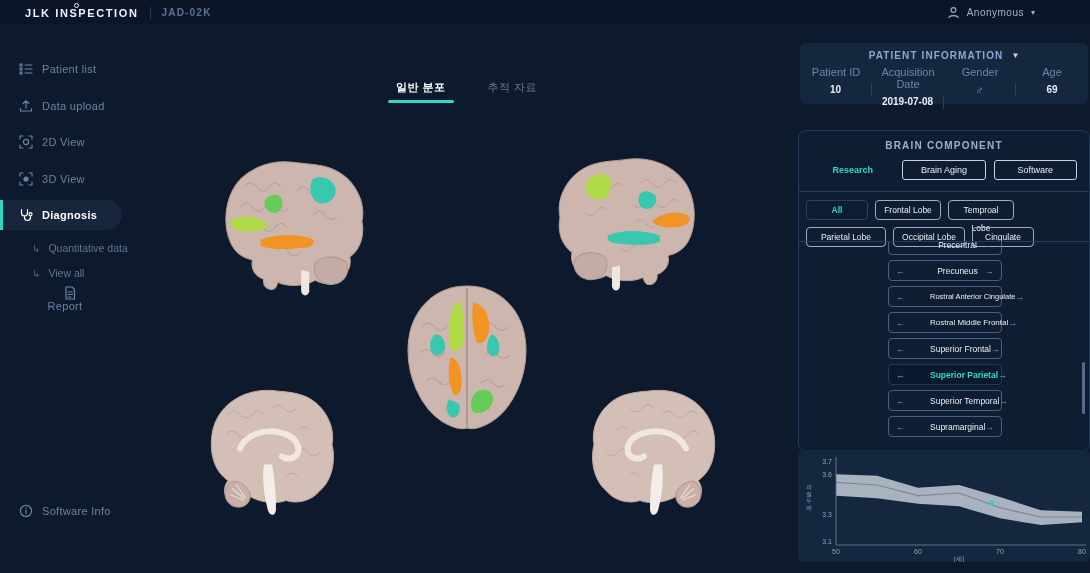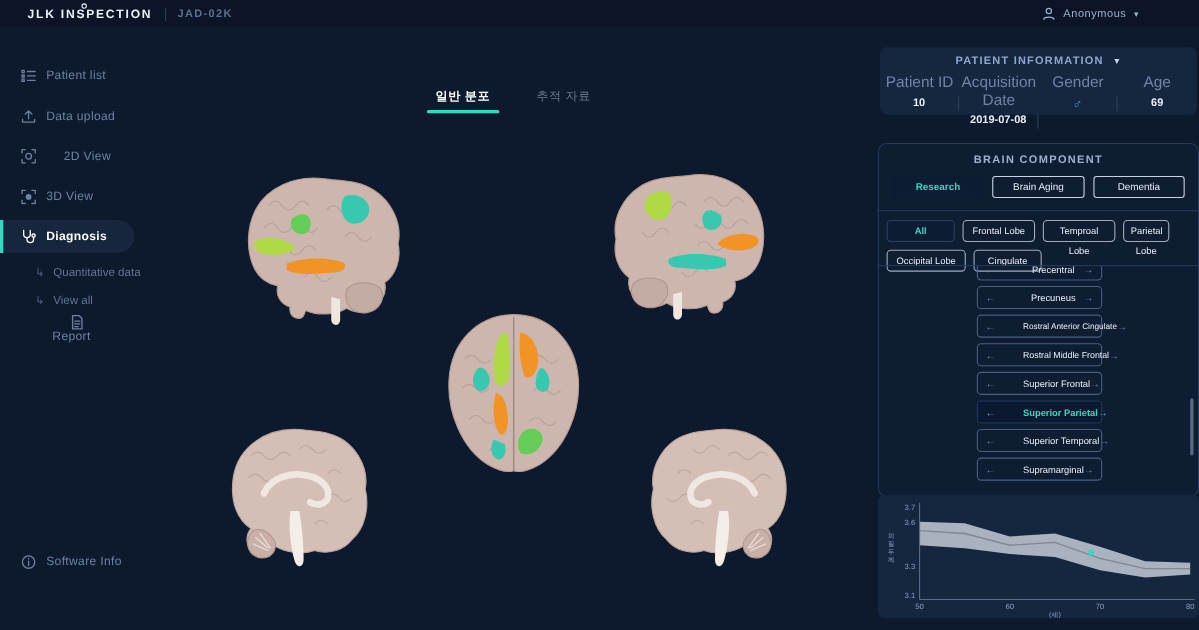--- a/index.html
+++ b/index.html
@@ -46,21 +46,21 @@
   .brain { position:absolute; }
   .mirror { transform:scaleX(-1); }
   
   .card { position:absolute; background:#15263F; border-radius:6px; }
   .patient-card { left:800px; top:43px; width:288px; height:61px; padding-top:7px; }
   .pi-title-row { display:flex; justify-content:center; align-items:center; gap:8px; }
   .pi-title { font-size:10px; letter-spacing:1.1px; color:#8FA6CF; font-weight:bold; }
   .pi-chev { font-size:8px; color:#C8D4E8; cursor:pointer; }
   .pi-grid { display:flex; margin-top:5px; }
   .pi-col { flex:1; text-align:center; }
-  .pi-label { font-size:14px; color:#7084A8; }
+  .pi-label { font-size:11px; color:#7084A8; }
   .pi-value { margin-top:5px; font-size:10px; font-weight:bold; color:#E8EEF7; height:14px; line-height:14px; }
   .pi-col:not(:last-child) .pi-value { border-right:1px solid #2A3F5F; }
   .pi-value.male { color:#4A90D9; font-size:12px; }
   
   .bc-panel { position:absolute; left:798px; top:118px; width:292px; height:322px;
     border:1px solid #243B5C; border-radius:8px; background:rgba(21,38,63,0.30); overflow:hidden;margin-top:12px; }
   .bc-title { text-align:center; margin-top:9px; font-size:10px; letter-spacing:1.2px; color:#9FB0CC; font-weight:bold; }
   .mode-row { display:flex; gap:8px; margin:9px 12px 0 12px; }
   .mode-btn { flex:1; height:20px; line-height:18px; text-align:center; font-size:9px;
     border:1px solid #C7D2E2; border-radius:3px; color:#E8EEF7; cursor:pointer; background:transparent; }
@@ -127,21 +127,21 @@
   <div class="side-item" style="top:65px;">
     <span class="sicon">
       <svg width="14" height="14" viewBox="0 0 14 14">
           <path d="M7 9 V2 M4 4.6 L7 1.8 L10 4.6" class="stroke-ic"></path>
           <path d="M1.5 9.5 V12 H12.5 V9.5" class="stroke-ic"></path>
         </svg>
     </span>
     <span class="slabel">Data upload</span>
   </div>
 
-  <div class="side-item" style="top:101px;gap:16px;">
+  <div class="side-item" style="top:101px;">
     <span class="sicon">
       <svg width="14" height="14" viewBox="0 0 14 14">
           <path d="M1 4 V1 H4 M10 1 H13 V4 M13 10 V13 H10 M4 13 H1 V10" class="stroke-ic"></path>
           <circle cx="7" cy="7" r="2.6" class="stroke-ic"></circle>
         </svg>
     </span>
     <span class="slabel">2D View</span>
   </div>
 
   <div class="side-item" style="top:138px;">
@@ -281,30 +281,30 @@
     </div>
   </div>
 </div>
 
 <div class="bc-panel">
   <div class="bc-title">BRAIN COMPONENT</div>
 
   <div class="mode-row">
     <div class="mode-btn active">Research</div>
     <div class="mode-btn">Brain Aging</div>
-    <div class="mode-btn">Dementia</div>
+    <div class="mode-btn">Software</div>
   </div>
 
   <div class="bc-divider"></div>
 
   <div class="lobe-wrap">
     <div class="lobe-btn active" style="width:62px;">All</div>
     <div class="lobe-btn" style="width:66px;">Frontal Lobe</div>
     <div class="lobe-btn" style="width:66px;">Temproal Lobe</div>
-    <div class="lobe-btn" style="width:42px;">Parietal Lobe</div>
+    <div class="lobe-btn" style="width:80px;">Parietal Lobe</div>
     <div class="lobe-btn" style="width:72px;">Occipital Lobe</div>
     <div class="lobe-btn" style="width:62px;">Cingulate</div>
   </div>
 
   <div class="region-viewport">
     <div class="region-list">
       <div class="region-btn">
         <span class="rarrow">←</span>
         <span class="rlabel">Precentral</span>
         <span class="rarrow">→</span>

